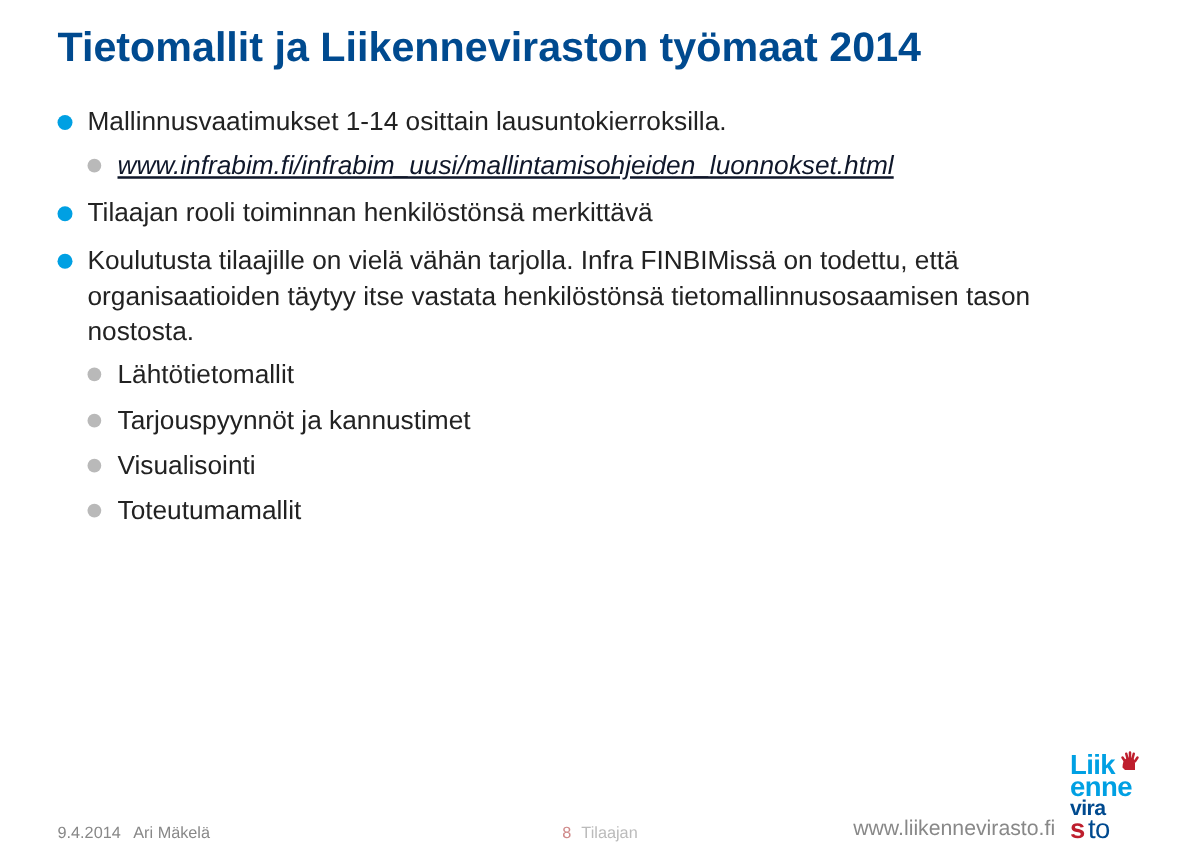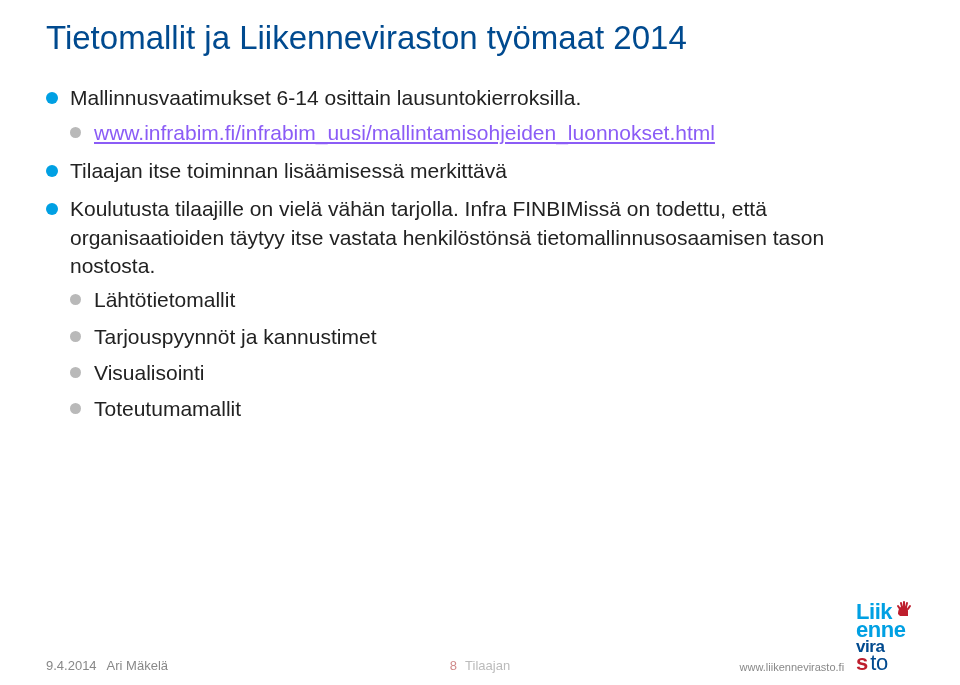--- a/index.html
+++ b/index.html
@@ -1,56 +1,56 @@
 <!DOCTYPE html>
 <html><head>
 <meta charset="utf-8">
 <style>
   * { box-sizing: border-box; margin: 0; padding: 0; }
   html, body { width: 960px; height: 685px; font-family: Arial, Helvetica, sans-serif; background: #fff; color: #222; overflow: hidden; }
   .slide { position: relative; width: 960px; height: 685px; padding: 20px 46px 0 46px; }
-  .title { color: #004a8f; font-size: 33px; font-weight: 400; line-height: 1.1; margin-bottom: 28px; letter-spacing: 0px; }
+  .title { color: #004a8f; font-size: 33px; font-weight: 700; line-height: 1.1; margin-bottom: 28px; letter-spacing: 0px; }
   ul.list { list-style: none; }
   ul.list > li { position: relative; padding-left: 24px; font-size: 21px; line-height: 1.35; color: #222; margin-bottom: 10px; }
   ul.list > li::before { content: ""; position: absolute; left: 0; top: 8px; width: 12px; height: 12px; border-radius: 50%; background: #00a0e3; }
   ul.sublist { list-style: none; margin-top: 6px; }
   ul.sublist > li { position: relative; padding-left: 24px; font-size: 21px; line-height: 1.35; color: #222; margin-bottom: 8px; }
   ul.sublist > li::before { content: ""; position: absolute; left: 0; top: 8px; width: 11px; height: 11px; border-radius: 50%; background: #b9b9b9; }
-  .link { color: #8b5cf6; text-decoration: underline; }
+  .link { color: #0f172a; text-decoration: underline; font-style: italic; }
   .footer { position: absolute; left: 0; right: 0; bottom: 12px; padding: 0 46px; display: flex; align-items: flex-end; justify-content: space-between; font-size: 13px; color: #888; }
   .footer-left { display: flex; align-items: center; gap: 10px; }
   .footer-center { position: absolute; left: 50%; transform: translateX(-50%); display: flex; align-items: center; gap: 8px; color: #bbb; font-size: 13px; }
   .footer-center .pg { color: #d08a8a; }
   .footer-right { display: flex; align-items: flex-end; gap: 12px; }
-  .url { color: #888; font-size: 11px; }
+  .url { color: #888; font-size: 17px; }
   .logo { display: flex; flex-direction: column; align-items: flex-start; line-height: 0.85; }
   .logo-top { display: flex; align-items: flex-end; gap: 2px; }
   .logo-word { font-weight: 700; font-size: 22px; letter-spacing: -0.5px; }
   .logo-liik { color: #00a0e3; }
   .logo-vira { color: #004a8f; font-weight: 700; font-size: 17px; letter-spacing: -0.5px; }
   .logo-sto  { display: flex; gap: 2px; }
   .logo-s { color: #be1e2d; font-weight: 700; font-size: 22px; }
   .logo-to { color: #004a8f; font-weight: 400; font-size: 22px; letter-spacing: -0.5px; }
 </style>
 </head>
 <body>
 
 <div class="slide">
   <h1 class="title">Tietomallit ja Liikenneviraston työmaat 2014</h1>
 
   <ul class="list">
     <li>
-      <span>Mallinnusvaatimukset 6-14 osittain lausuntokierroksilla.</span>
+      <span>Mallinnusvaatimukset 1-14 osittain lausuntokierroksilla.</span>
       <ul class="sublist">
         <li>
           <a class="link" href="#">www.infrabim.fi/infrabim_uusi/mallintamisohjeiden_luonnokset.html</a>
         </li>
       </ul>
     </li>
-    <li><span>Tilaajan itse toiminnan lisäämisessä merkittävä</span></li>
+    <li><span>Tilaajan rooli toiminnan henkilöstönsä merkittävä</span></li>
     <li>
       <span>Koulutusta tilaajille on vielä vähän tarjolla. Infra FINBIMissä on todettu, että organisaatioiden täytyy itse vastata henkilöstönsä tietomallinnusosaamisen tason nostosta.</span>
       <ul class="sublist">
         <li><span>Lähtötietomallit</span></li>
         <li><span>Tarjouspyynnöt ja kannustimet</span></li>
         <li><span>Visualisointi</span></li>
         <li><span>Toteutumamallit</span></li>
       </ul>
     </li>
   </ul>

